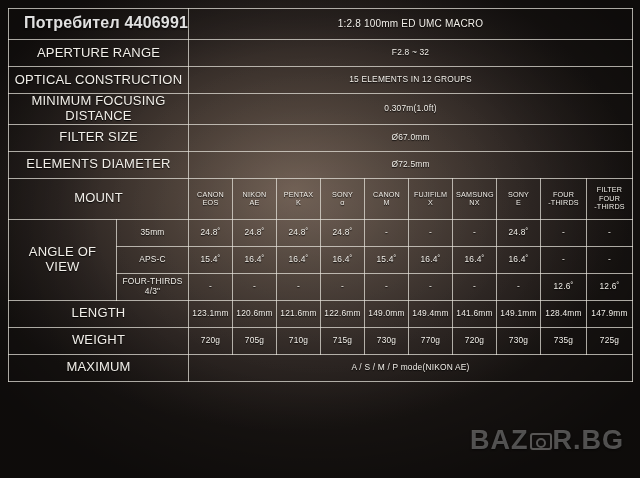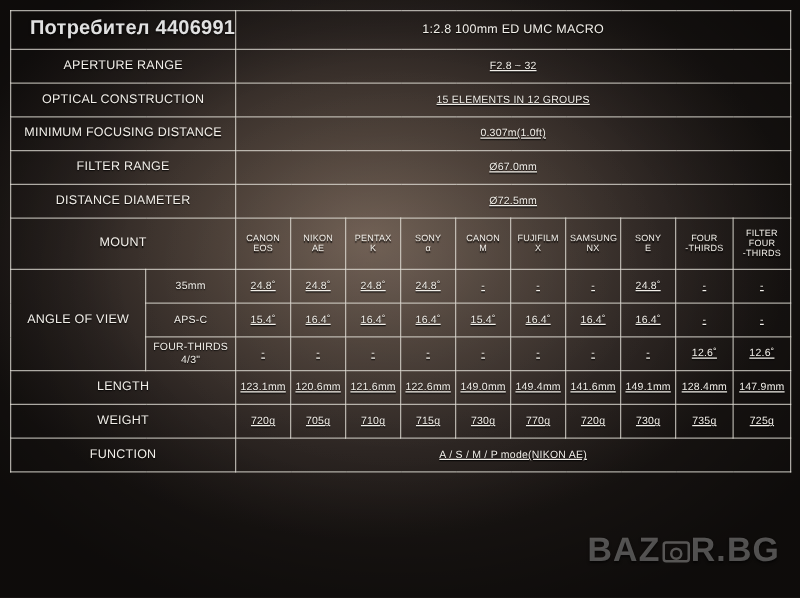--- a/index.html
+++ b/index.html
@@ -91,42 +91,42 @@
     text-align: center;
     vertical-align: middle;
     line-height: 1.15;
     height: 26px;
     letter-spacing: 0.2px;
     text-shadow: 0 1px 1px rgba(0,0,0,0.85);
   }
   td.lbl {
     text-align: left;
     padding-left: 8px;
-    font-size: 10px;
+    font-size: 13px;
     letter-spacing: 0.45px;
   }
   td.lbl-sub {
     text-align: center;
     font-size: 8.4px;
     letter-spacing: 0.3px;
   }
   td.hdr-brand {
     font-size: 7.2px;
     line-height: 1.25;
     letter-spacing: 0.2px;
     height: 40px;
   }
   td.title {
     text-align: left;
     padding-left: 0;
   }
   tr.row-title td { height: 30px; }
   tr.row-mount td { height: 40px; }
   .nowrap { white-space: nowrap; margin-top: 36px; }
-  .val { font-size: 8.4px; text-decoration: underline; }
+  .val { font-size: 8.4px; }
   .big { font-size: 10px; letter-spacing: 0.5px; }
   .tiny { font-size: 7.4px; margin-left: 28px; }
 </style>
 </head>
 <body>
 
 <div id="page">
 
   <div class="watermark-tl">Потребител 4406991</div>
 
@@ -163,26 +163,26 @@
       <td class="lbl" colspan="2">OPTICAL CONSTRUCTION</td>
       <td class="val" colspan="10">15 ELEMENTS IN 12 GROUPS</td>
     </tr>
 
     <tr>
       <td class="lbl" colspan="2">MINIMUM FOCUSING DISTANCE</td>
       <td class="val" colspan="10">0.307m(1.0ft)</td>
     </tr>
 
     <tr>
-      <td class="lbl" colspan="2">FILTER RANGE</td>
+      <td class="lbl" colspan="2">FILTER SIZE</td>
       <td class="val" colspan="10">Ø67.0mm</td>
     </tr>
 
     <tr>
-      <td class="lbl" colspan="2">DISTANCE DIAMETER</td>
+      <td class="lbl" colspan="2">ELEMENTS DIAMETER</td>
       <td class="val" colspan="10">Ø72.5mm</td>
     </tr>
 
     <tr class="row-mount">
       <td class="lbl" colspan="2">MOUNT</td>
       <td class="hdr-brand">
         <span>CANON</span><br>
         <span>EOS</span>
       </td>
       <td class="hdr-brand">
@@ -292,19 +292,19 @@
       <td class="val">715g</td>
       <td class="val">730g</td>
       <td class="val">770g</td>
       <td class="val">720g</td>
       <td class="val">730g</td>
       <td class="val">735g</td>
       <td class="val">725g</td>
     </tr>
 
     <tr>
-      <td class="lbl" colspan="2">FUNCTION</td>
+      <td class="lbl" colspan="2">MAXIMUM</td>
       <td class="val" colspan="10">A / S / M / P mode(NIKON AE)</td>
     </tr>
 
   </tbody>
     </table>
 </div>
 
 </body></html>

